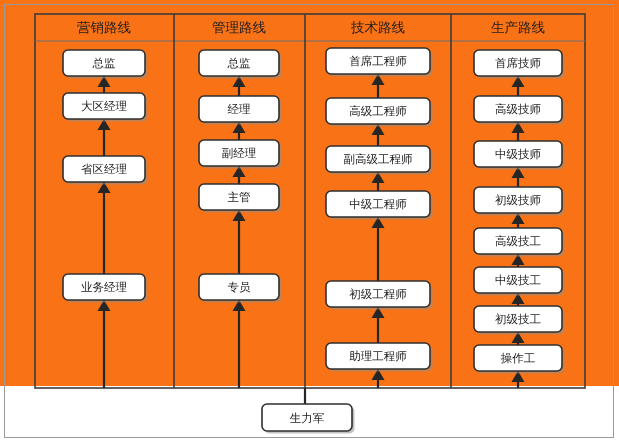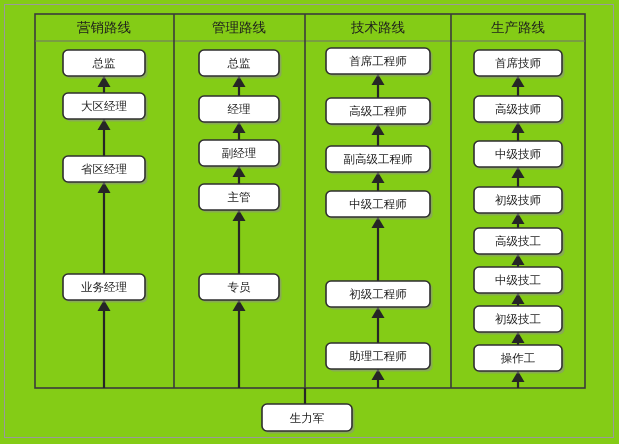--- a/index.html
+++ b/index.html
@@ -1,22 +1,22 @@
 <!DOCTYPE html>
 <html><head>
 <meta charset="utf-8">
 <style>
   html,body{margin:0;padding:0;background:#ffffff;}
   body{
     font-family:"Liberation Sans","DejaVu Sans",sans-serif;
     width:619px;height:444px;overflow:hidden;
   }
   #page{
-    position:relative;width:619px;height:444px;
-    background:#84cc16;
+    position:relative;width:619px;height:386px;
+    background:#f97316;
     box-sizing:border-box;
     text-align:right;
   }
   .page-border{
     position:absolute;left:4px;top:4px;width:610px;height:434px;
     border:1px solid #9a9a9a;box-sizing:border-box;pointer-events:none;
   }
   svg{position:absolute;left:0;top:0;width:619px;height:444px;}
   .frame{fill:none;stroke:#3b3b3b;stroke-width:1.6;}
   .divider{stroke:#3b3b3b;stroke-width:1.6;}

